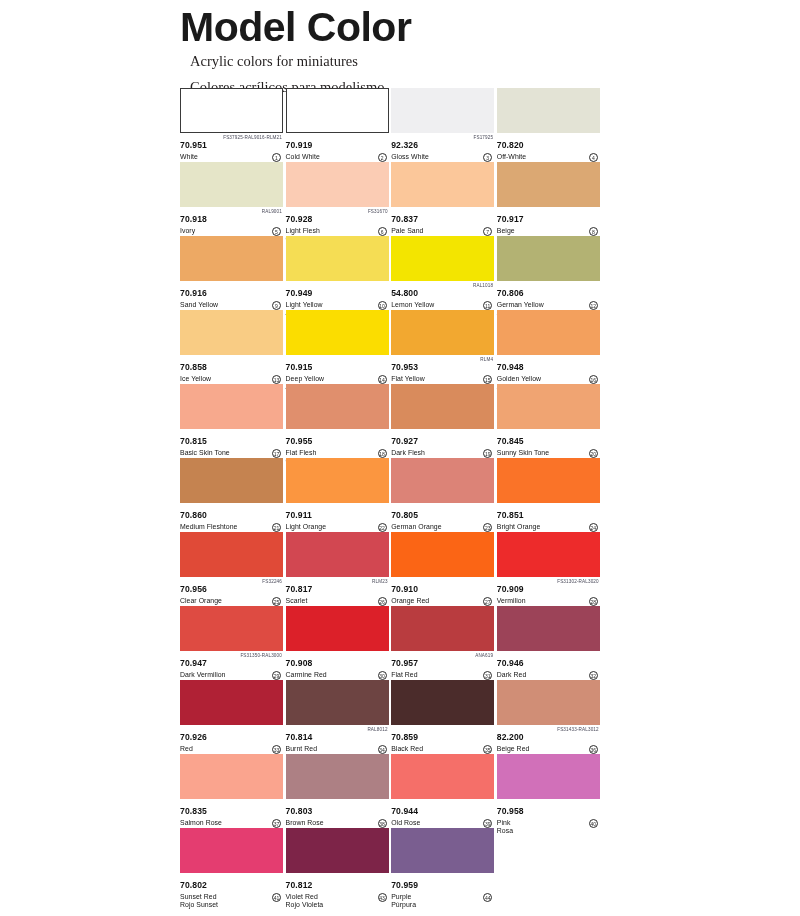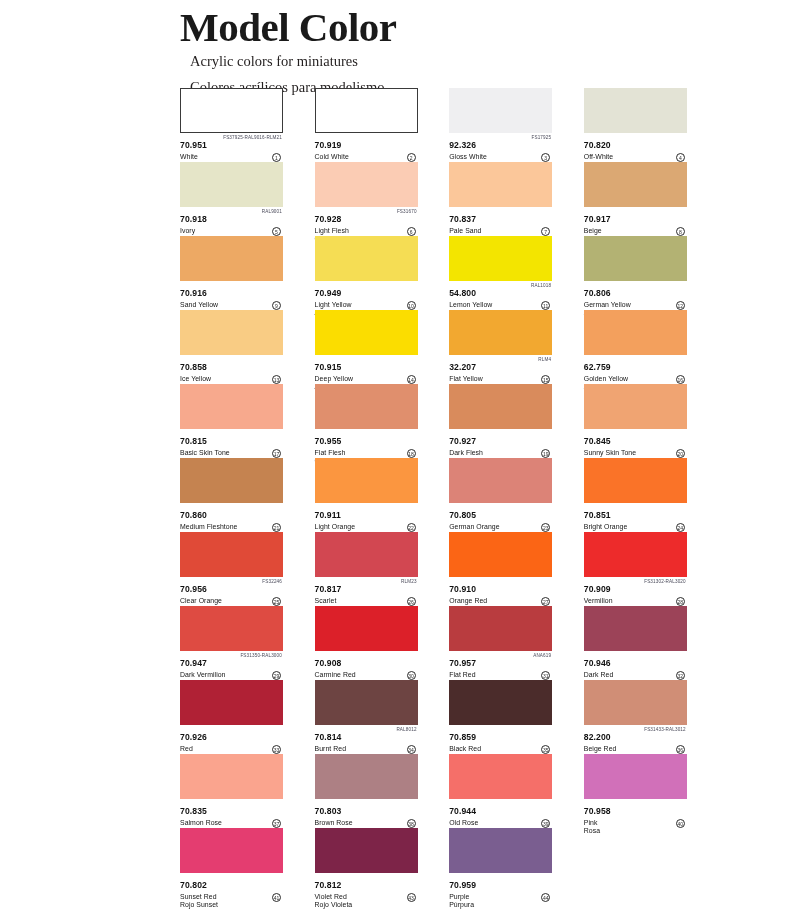--- a/index.html
+++ b/index.html
@@ -19,21 +19,21 @@
     height: 916px;
     background: #ffffff;
   }
   .header {
     position: absolute;
     left: 180px;
     top: 4px;
     width: 430px;
   }
   .title {
-    font-family: Liberation Serif, serif;
+    font-family: Liberation Sans, sans-serif;
     font-weight: bold;
     font-size: 41px;
     line-height: 46px;
     letter-spacing: -0.5px;
     color: #1a1a1a;
     margin: 0;
     padding: 0;
   }
   .subtitle {
     font-family: "Liberation Serif", serif;
@@ -49,21 +49,20 @@
   .grid {
     position: absolute;
     left: 180px;
     top: 88px;
     width: 423px;
   }
   .row {
     display: flex;
     width: 423px;
     height: 74px;
-    gap: 29px;
   }
   .cell {
     width: 103px;
     margin-right: 2.6px;
     position: relative;
     box-sizing: border-box;
   }
   .cell:last-child { margin-right: 0; }
 
   .swatch {
@@ -190,25 +189,25 @@
         <div class="cell">
           <div class="swatch" style="background: rgb(249, 204, 132);"></div>
           <div class="info"><div class="code">70.858</div><div class="name-en">Ice Yellow</div><div class="name-es">Amarillo Hielo</div><div class="idx">13</div></div>
         </div>
         <div class="cell">
           <div class="swatch" style="background: rgb(251, 221, 0);"></div>
           <div class="info"><div class="code">70.915</div><div class="name-en">Deep Yellow</div><div class="name-es">Amarillo Intenso</div><div class="idx">14</div></div>
         </div>
         <div class="cell">
           <div class="swatch" style="background: rgb(242, 168, 48);"></div>
-          <div class="info"><div class="code">32.207</div><div class="ref">RLM4</div><div class="name-en">Flat Yellow</div><div class="name-es">Amarillo Mate</div><div class="idx">15</div></div>
+          <div class="info"><div class="code">70.953</div><div class="ref">RLM4</div><div class="name-en">Flat Yellow</div><div class="name-es">Amarillo Mate</div><div class="idx">15</div></div>
         </div>
         <div class="cell">
           <div class="swatch" style="background: rgb(243, 160, 93);"></div>
-          <div class="info"><div class="code">62.759</div><div class="name-en">Golden Yellow</div><div class="name-es">Amarillo Dorado</div><div class="idx">16</div></div>
+          <div class="info"><div class="code">70.948</div><div class="name-en">Golden Yellow</div><div class="name-es">Amarillo Dorado</div><div class="idx">16</div></div>
         </div>
       </div>
       <div class="row">
         <div class="cell">
           <div class="swatch" style="background: rgb(247, 169, 141);"></div>
           <div class="info"><div class="code">70.815</div><div class="name-en">Basic Skin Tone</div><div class="name-es">Carne Base</div><div class="idx">17</div></div>
         </div>
         <div class="cell">
           <div class="swatch" style="background: rgb(224, 143, 109);"></div>
           <div class="info"><div class="code">70.955</div><div class="name-en">Flat Flesh</div><div class="name-es">Carne Mate</div><div class="idx">18</div></div>

